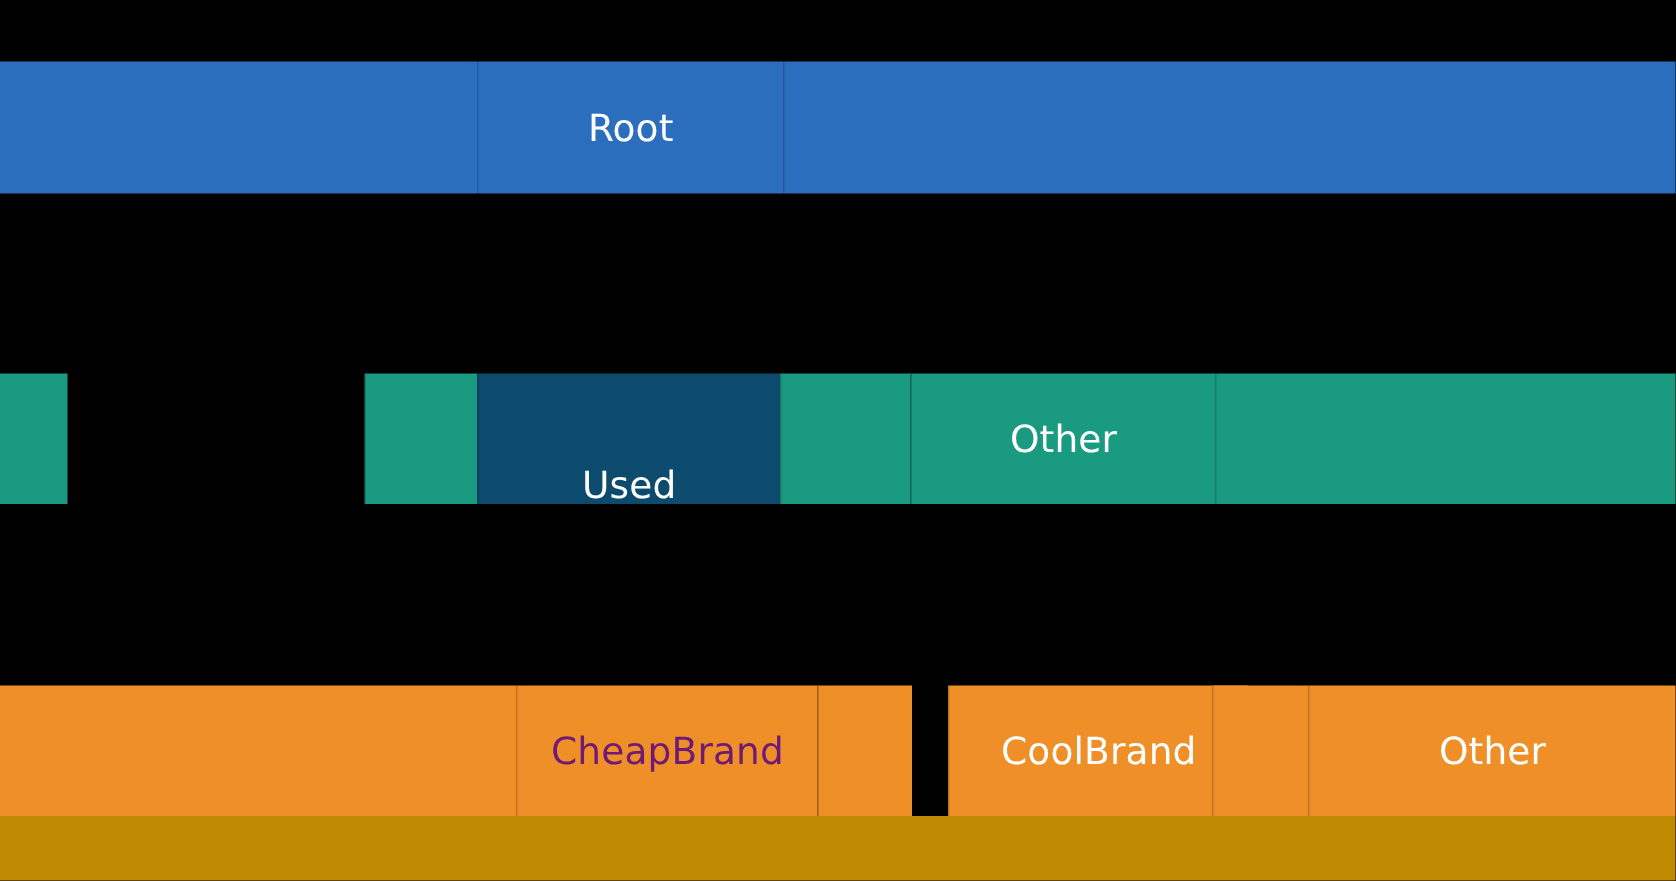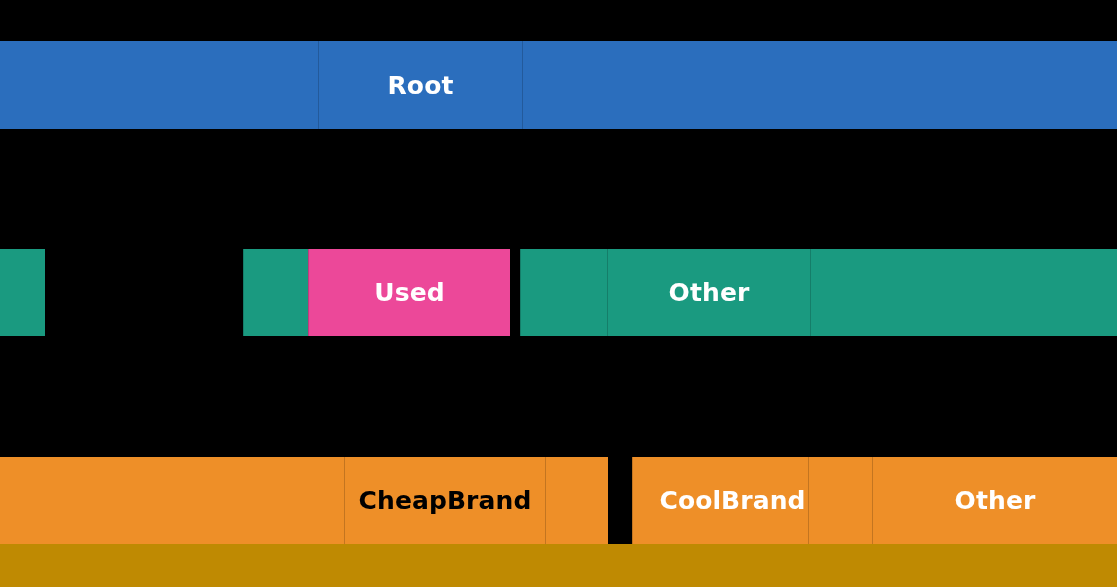--- a/index.html
+++ b/index.html
@@ -29,21 +29,20 @@
 
   .node {
     position: absolute;
     top: 0;
     height: 100%;
     box-sizing: border-box;
     display: flex;
     align-items: center;
     justify-content: center;
     overflow: hidden;
-    font-weight: bold;
   }
 
   
   .node + .node {
     border-left: 1px solid rgba(0, 0, 0, 0.18);
   }
 
   .node-label {
     color: #ffffff;
     font-size: 25px;
@@ -60,33 +59,33 @@
     <div class="level-row" style="top: 41px; height: 88px;">
       <div class="node no-label" style="left: 0px; width: 318px; background: rgb(43, 110, 189);"></div>
       <div class="node" style="left: 318px; width: 204px; background: rgb(43, 110, 189);">
         <span class="node-label" style="color: rgb(255, 255, 255);">Root</span>
       </div>
       <div class="node no-label" style="left: 522px; width: 595px; background: rgb(43, 110, 189);"></div>
     </div>
     <div class="level-row" style="top: 249px; height: 87px;">
       <div class="node no-label" style="left: 0px; width: 45px; background: rgb(26, 154, 128);"></div>
       <div class="node no-label" style="left: 243px; width: 75px; background: rgb(26, 154, 128);"></div>
-      <div class="node" style="left: 308px; width: 202px; background: #ec4899;">
+      <div class="node" style="left: 318px; width: 202px; background: #0c4a6e; align-items: flex-end;">
         <span class="node-label" style="color: rgb(255, 255, 255);">Used</span>
       </div>
       <div class="node no-label" style="left: 520px; width: 87px; background: rgb(26, 154, 128);"></div>
       <div class="node" style="left: 607px; width: 203px; background: rgb(26, 154, 128);">
         <span class="node-label" style="color: rgb(255, 255, 255);">Other</span>
       </div>
       <div class="node no-label" style="left: 810px; width: 307px; background: rgb(26, 154, 128);"></div>
     </div>
     <div class="level-row" style="top: 457px; height: 87px;">
       <div class="node no-label" style="left: 0px; width: 344px; background: rgb(238, 143, 40);"></div>
       <div class="node" style="left: 344px; width: 201px; background: rgb(238, 143, 40);">
-        <span class="node-label" style="color: #000000;">CheapBrand</span>
+        <span class="node-label" style="color: #701a75;">CheapBrand</span>
       </div>
       <div class="node no-label" style="left: 545px; width: 63px; background: rgb(238, 143, 40);"></div>
       <div class="node" style="left: 632px; width: 200px; background: rgb(238, 143, 40);">
         <span class="node-label" style="color: rgb(255, 255, 255);">CoolBrand</span>
       </div>
       <div class="node no-label" style="left: 808px; width: 64px; background: rgb(238, 143, 40);"></div>
       <div class="node" style="left: 872px; width: 245px; background: rgb(238, 143, 40);">
         <span class="node-label" style="color: rgb(255, 255, 255);">Other</span>
       </div>
     </div>

